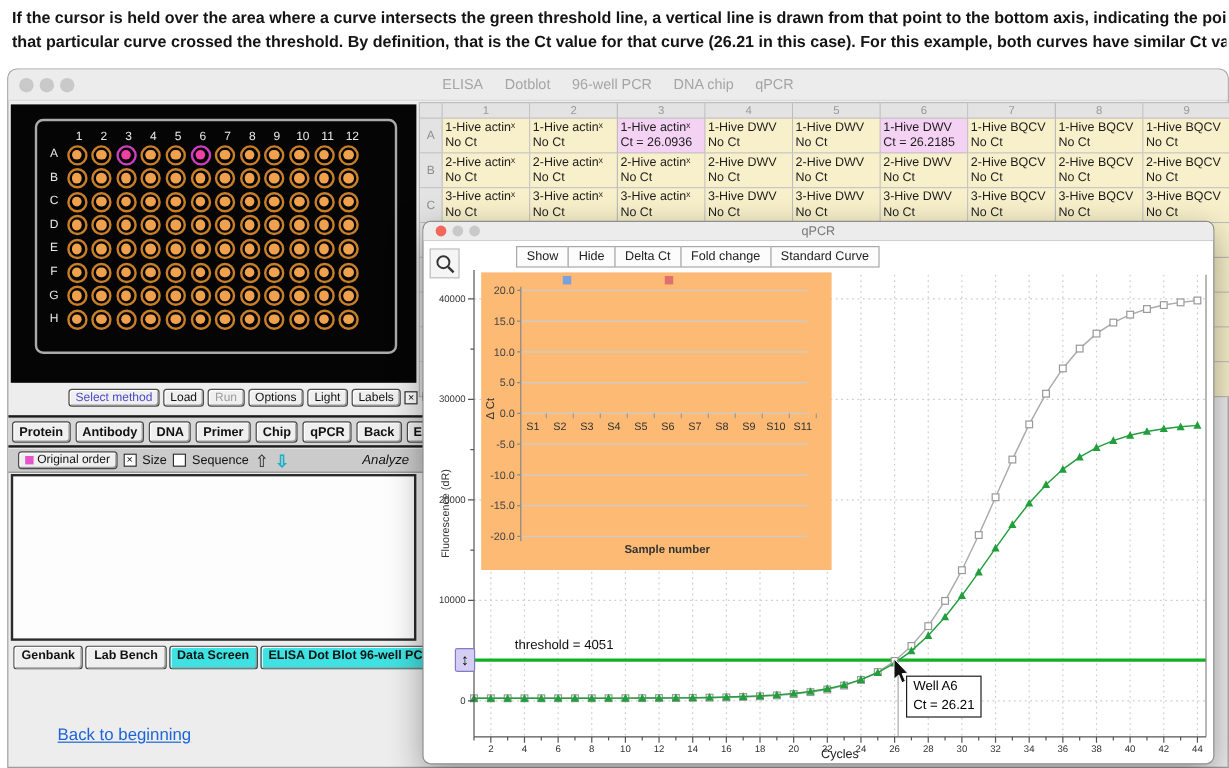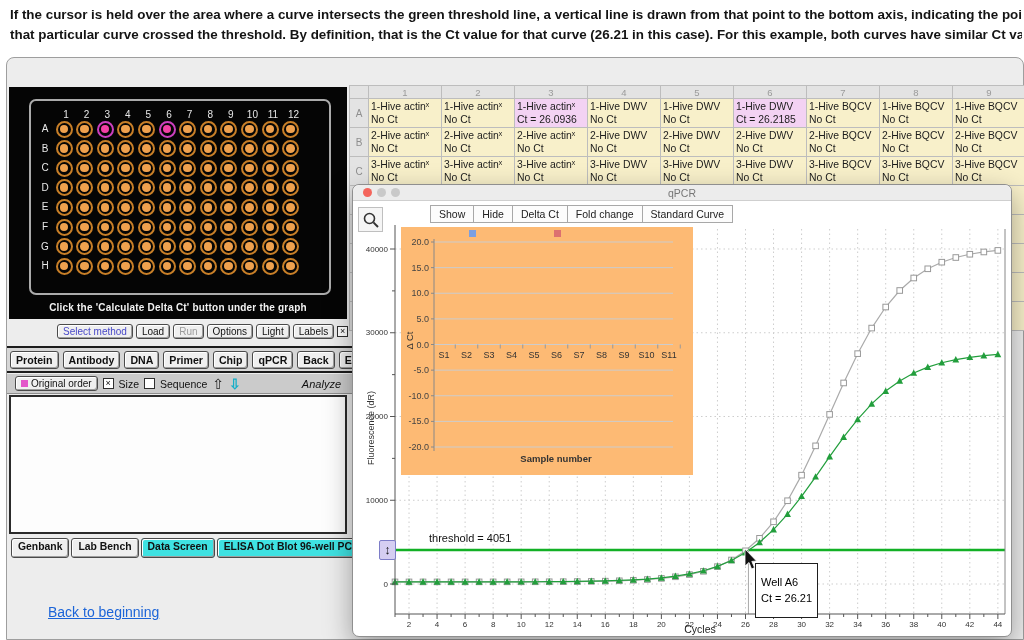--- a/index.html
+++ b/index.html
@@ -103,32 +103,38 @@
     border:1px solid #7D7DC8;border-radius:2px;z-index:3;text-align:center;font-size:13px;
     font-weight:700;line-height:18px;color:#111;cursor:ns-resize;}
   #delta-panel{position:absolute;left:48px;top:42px;width:292px;height:248px;background:#fdba74;
     z-index:2;}
   #delta-ylabel{position:absolute;left:-12px;top:108px;width:40px;text-align:center;color:#333;
     font-size:9.5px;transform:rotate(-90deg);}
   #delta-xlabel{position:absolute;left:60px;top:226px;width:190px;text-align:center;color:#333;
     font-size:9.5px;font-weight:700;}
   .leg-sq{position:absolute;top:3px;width:7px;height:7px;}
   #tooltip{position:absolute;left:402px;top:378px;background:#FFFFFF;border:1.5px solid #1E1E1E;
-    padding:11px 5px;font-size:11px;line-height:15.5px;color:#000;z-index:5;white-space:nowrap;}
+    padding:1px 5px;font-size:11px;line-height:15.5px;color:#000;z-index:5;white-space:nowrap;}
   #cursor-svg{position:absolute;left:385px;top:360px;width:24px;height:30px;z-index:7;}
 </style>
 </head>
 <body>
 
 <div id="top-text">
   <div>If the cursor is held over the area where a curve intersects the green threshold line, a vertical line is drawn from that point to the bottom axis, indicating the point at which</div>
   <div>that particular curve crossed the threshold. By definition, that is the Ct value for that curve (26.21 in this case).  For this example, both curves have similar Ct values.</div>
 </div>
 
 <div id="main-window">
+  <div id="main-titlebar">
+    <span class="light" style="left:9px"></span>
+    <span class="light" style="left:26px"></span>
+    <span class="light" style="left:43px"></span>
+    <div id="title-menu"><span>ELISA</span><span>Dotblot</span><span>96-well PCR</span><span>DNA chip</span><span>qPCR</span></div>
+  </div>
 
   <div id="results-table">
       <div class="t-row">
         <div class="t-corner"></div>
         <div class="t-head">1</div>
         <div class="t-head">2</div>
         <div class="t-head">3</div>
         <div class="t-head">4</div>
         <div class="t-head">5</div>
         <div class="t-head">6</div>
@@ -756,21 +762,20 @@
         <div class="well" style="left: 231.9px; top: 170.7px;">
           <i></i>
         </div>
         <div class="well" style="left: 252.5px; top: 170.7px;">
           <i></i>
         </div>
         <div class="well" style="left: 273.1px; top: 170.7px;">
           <i></i>
         </div>
       </div>
-    <div id="plate-caption">Click the 'Calculate Delta Ct' button under the graph</div>
   </div>
 
   <div id="method-row">
     <span class="btn bevel sel">Select method</span>
     <span class="btn bevel">Load</span>
     <span class="btn bevel dis">Run</span>
     <span class="btn bevel">Options</span>
     <span class="btn bevel">Light</span>
     <span class="btn bevel">Labels</span>
     <span class="cbx">×</span>

